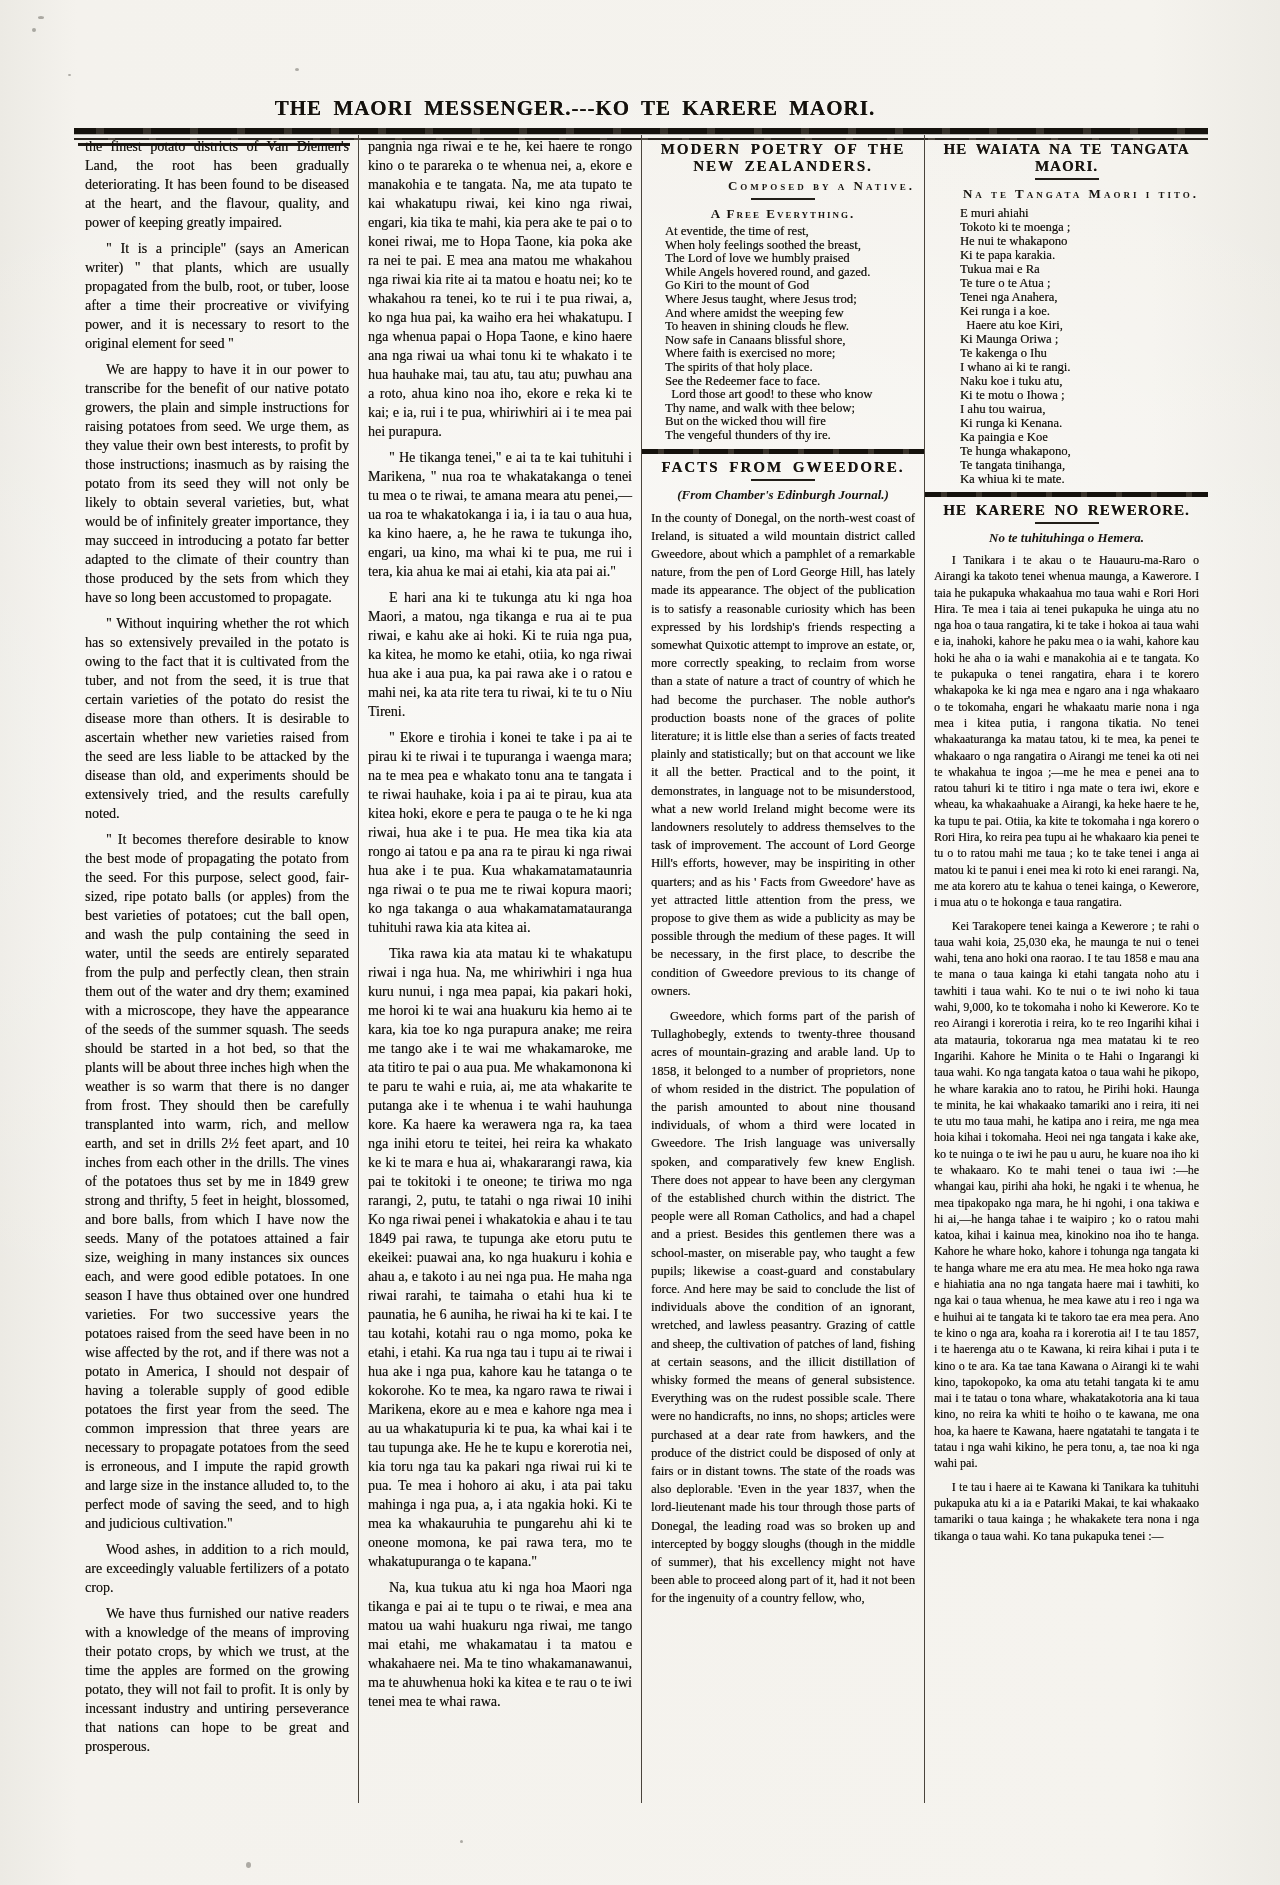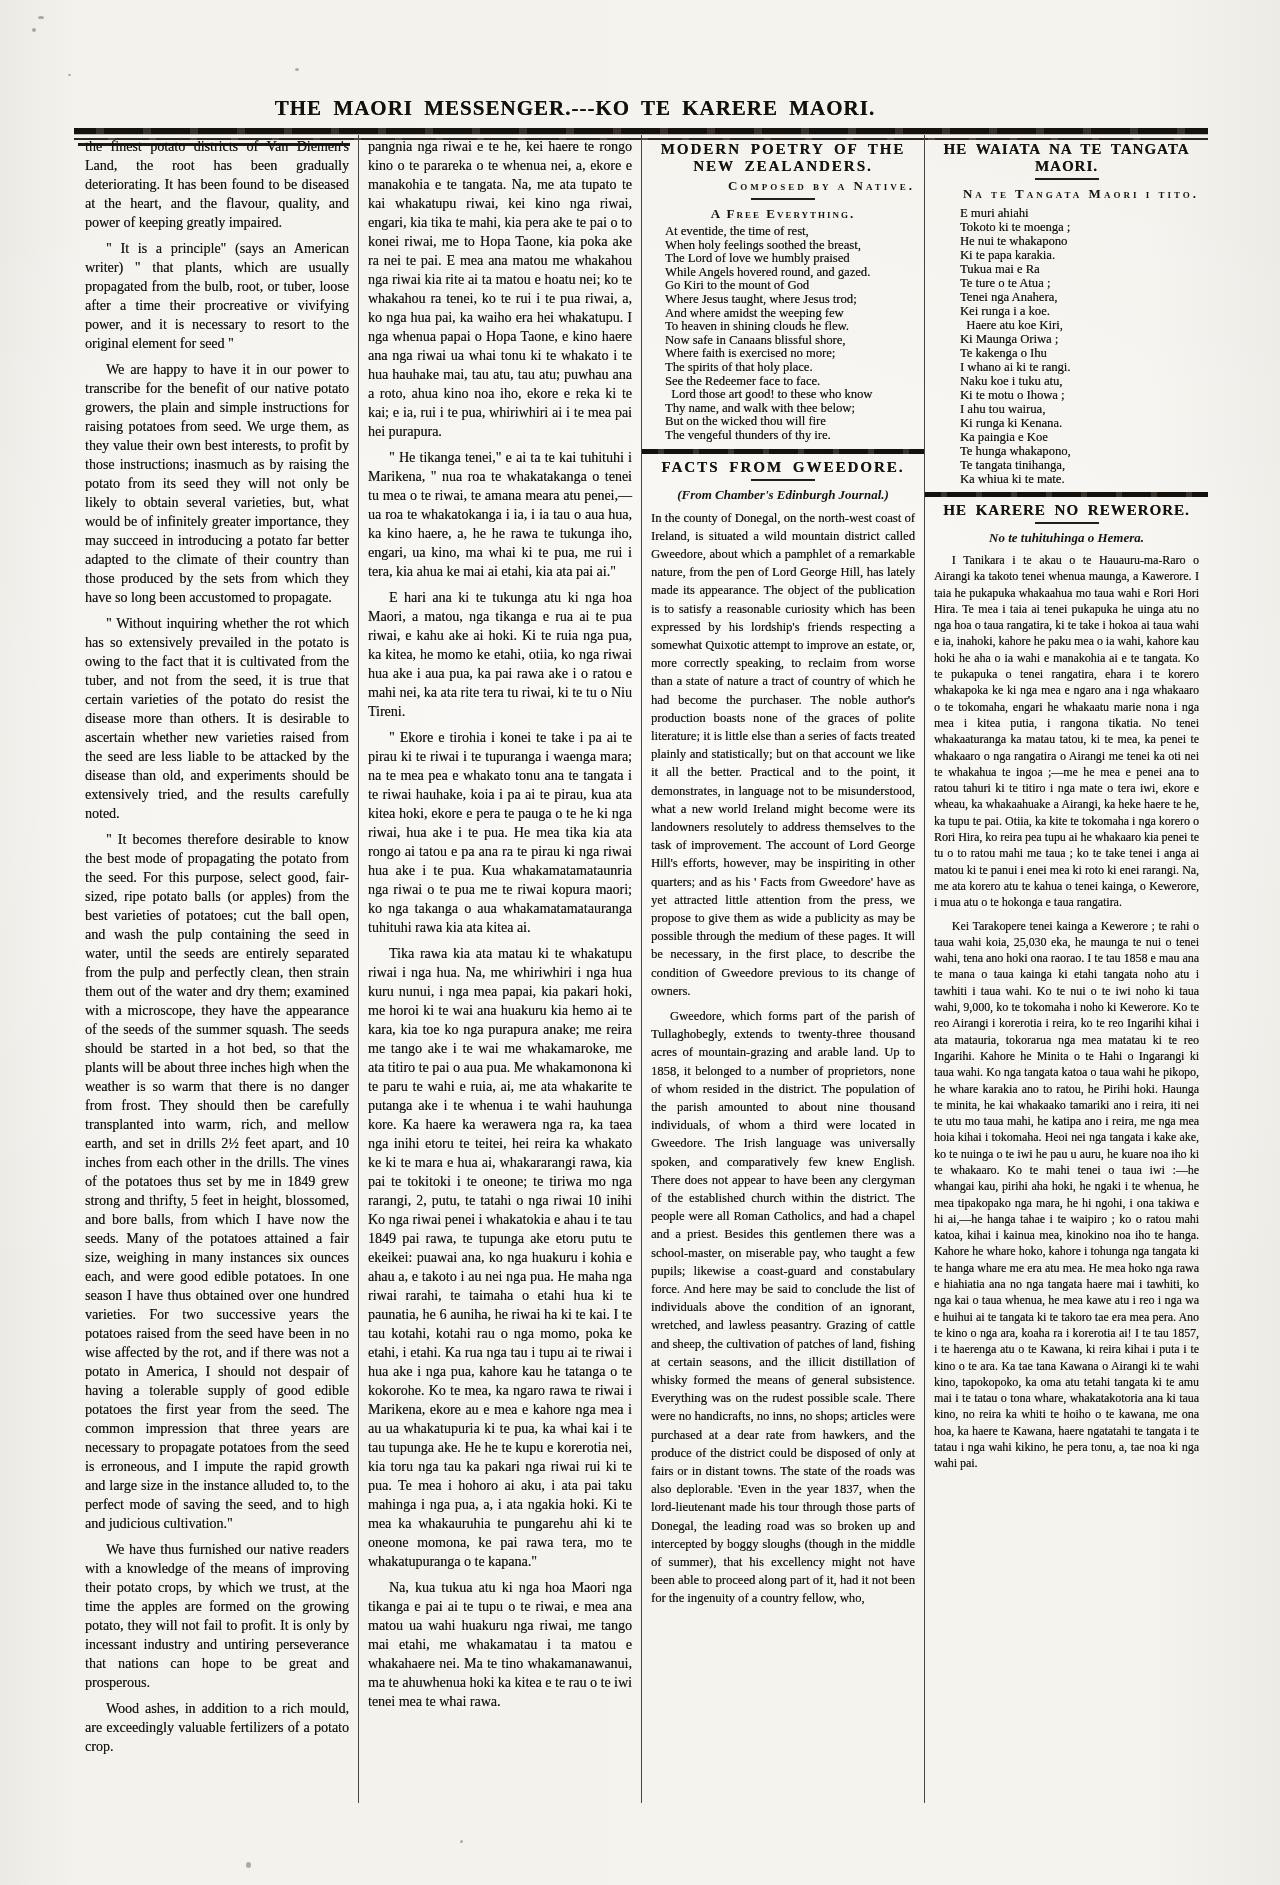--- a/index.html
+++ b/index.html
@@ -102,22 +102,22 @@
   <div class="rule-col1"></div>
 
   <div class="content">
 
     <div class="col">
       <p class="body">the finest potato districts of Van Diemen's Land, the root has been gradually deteriorating.  It has been found to be diseased at the heart, and the flavour, quality, and power of keeping greatly impaired.</p>
       <p class="body indent">" It is a principle" (says an American writer) " that plants, which are usually propagated from the bulb, root, or tuber, loose after a time their procreative or vivifying power, and it is necessary to resort to the original element for seed "</p>
       <p class="body indent">We are happy to have it in our power to transcribe for the benefit of our native potato growers, the plain and simple instructions for raising potatoes from seed.  We urge them, as they value their own best interests, to profit by those instructions;  inasmuch as by raising the potato from its seed they will not only be likely to obtain several varieties, but, what would be of infinitely greater importance, they may succeed in introducing a potato far better adapted to the climate of their country than those produced by the sets from which they have so long been accustomed to propagate.</p>
       <p class="body indent">" Without inquiring whether the rot which has so extensively prevailed in the potato is owing to the fact that it is cultivated from the tuber, and not from the seed, it is true that certain varieties of the potato do resist the disease more than others.  It is desirable to ascertain whether new varieties raised from the seed are less liable to be attacked by the disease than old, and experiments should be extensively tried, and the results carefully noted.</p>
       <p class="body indent">" It becomes therefore desirable to know the best mode of propagating the potato from the seed.  For this purpose, select good, fair-sized, ripe potato balls (or apples) from the best varieties of potatoes; cut the ball open, and wash the pulp containing the seed in water, until the seeds are entirely separated from the pulp and perfectly clean, then strain them out of the water and dry them; examined with a microscope, they have the appearance of the seeds of the summer squash.  The seeds should be started in a hot bed, so that the plants will be about three inches high when the weather is so warm that there is no danger from frost. They should then be carefully transplanted into warm, rich, and mellow earth, and set in drills 2½ feet apart, and 10 inches from each other in the drills.  The vines of the potatoes thus set by me in 1849 grew strong and thrifty, 5 feet in height, blossomed, and bore balls, from which I have now the seeds. Many of the potatoes attained a fair size, weighing in many instances six ounces each, and were good edible potatoes.  In one season I have thus obtained over one hundred varieties.  For two successive years the potatoes raised from the seed have been in no wise affected by the rot, and if there was not a potato in America, I should not despair of having a tolerable supply of good edible potatoes the first year from the seed. The common impression that three years are necessary to propagate potatoes from the seed is erroneous, and I impute the rapid growth and large size in the instance alluded to, to the perfect mode of saving the seed, and to high and judicious cultivation."</p>
+      <p class="body indent">Wood ashes, in addition to a rich mould, are exceedingly valuable fertilizers of a potato crop.</p>
       <p class="body indent">We have thus furnished our native readers with a knowledge of the means of improving their potato crops, by which we trust, at the time the apples are formed on the growing potato, they will not fail to profit.  It is only by incessant industry and untiring perseverance that nations can hope to be great and prosperous.</p>
-      <p class="body indent">Wood ashes, in addition to a rich mould, are exceedingly valuable fertilizers of a potato crop.</p>
     </div>
 
     <div class="col">
       <p class="body">pangnia nga riwai e te he, kei haere te rongo kino o te parareka o te whenua nei, a, ekore e manakohia e te tangata.  Na, me ata tupato te kai whakatupu riwai, kei kino nga riwai, engari, kia tika te mahi, kia pera ake te pai o to konei riwai, me to Hopa Taone, kia poka ake ra nei te pai.  E mea ana matou me whakahou nga riwai kia rite ai ta matou e hoatu nei; ko te whakahou ra tenei, ko te rui i te pua riwai, a, ko nga hua pai, ka waiho era hei whakatupu.  I nga whenua papai o Hopa Taone, e kino haere ana nga riwai ua whai tonu ki te whakato i te hua hauhake mai, tau atu, tau atu; puwhau ana a roto, ahua kino noa iho, ekore e reka ki te kai; e ia, rui i te pua, whiriwhiri ai i te mea pai hei purapura.</p>
       <p class="body indent">" He tikanga tenei," e ai ta te kai tuhituhi i Marikena, " nua roa te whakatakanga o tenei tu mea o te riwai, te amana meara atu penei,—ua roa te whakatokanga i ia, i ia tau o aua hua, ka kino haere, a, he he rawa te tukunga iho, engari, ua kino, ma whai ki te pua, me rui i tera, kia ahua ke mai ai etahi, kia ata pai ai."</p>
       <p class="body indent">E hari ana ki te tukunga atu ki nga hoa Maori, a matou, nga tikanga e rua ai te pua riwai, e kahu ake ai hoki.  Ki te ruia nga pua, ka kitea, he momo ke etahi, otiia, ko nga riwai hua ake i aua pua, ka pai rawa ake i o ratou e mahi nei, ka ata rite tera tu riwai, ki te tu o Niu Tireni.</p>
       <p class="body indent">" Ekore e tirohia i konei te take i pa ai te pirau ki te riwai i te tupuranga i waenga mara; na te mea pea e whakato tonu ana te tangata i te riwai hauhake, koia i pa ai te pirau, kua ata kitea hoki, ekore e pera te pauga o te he ki nga riwai, hua ake i te pua. He mea tika kia ata rongo ai tatou e pa ana ra te pirau ki nga riwai hua ake i te pua. Kua whakamatamataunria nga riwai o te pua me te riwai kopura maori; ko nga takanga o aua whakamatamatauranga tuhituhi rawa kia ata kitea ai.</p>
       <p class="body indent">Tika rawa kia ata matau ki te whakatupu riwai i nga hua.  Na, me whiriwhiri i nga hua kuru nunui, i nga mea papai, kia pakari hoki, me horoi ki te wai ana huakuru kia hemo ai te kara, kia toe ko nga purapura anake; me reira me tango ake i te wai me whakamaroke, me ata titiro te pai o aua pua. Me whakamonona ki te paru te wahi e ruia, ai, me ata whakarite te putanga ake i te whenua i te wahi hauhunga kore.  Ka haere ka werawera nga ra, ka taea nga inihi etoru te teitei, hei reira ka whakato ke ki te mara e hua ai, whakararangi rawa, kia pai te tokitoki i te oneone; te tiriwa mo nga rarangi, 2, putu, te tatahi o nga riwai 10 inihi Ko nga riwai penei i whakatokia e ahau i te tau 1849 pai rawa, te tupunga ake etoru putu te ekeikei: puawai ana, ko nga huakuru i kohia e ahau a, e takoto i au nei nga pua.  He maha nga riwai rarahi, te taimaha o etahi hua ki te paunatia, he 6 auniha, he riwai ha ki te kai.  I te tau kotahi, kotahi rau o nga momo, poka ke etahi, i etahi. Ka rua nga tau i tupu ai te riwai i hua ake i nga pua, kahore kau he tatanga o te kokorohe.  Ko te mea, ka ngaro rawa te riwai i Marikena, ekore au e mea e kahore nga mea i au ua whakatupuria ki te pua, ka whai kai i te tau tupunga ake.  He he te kupu e korerotia nei, kia toru nga tau ka pakari nga riwai rui ki te pua.  Te mea i hohoro ai aku, i ata pai taku mahinga i nga pua, a, i ata ngakia hoki.  Ki te mea ka whakauruhia te pungarehu ahi ki te oneone momona, ke pai rawa tera, mo te whakatupuranga o te kapana."</p>
       <p class="body indent">Na, kua tukua atu ki nga hoa Maori nga tikanga e pai ai te tupu o te riwai, e mea ana matou ua wahi huakuru nga riwai, me tango mai etahi, me whakamatau i ta matou e whakahaere nei.  Ma te tino whakamanawanui, ma te ahuwhenua hoki ka kitea e te rau o te iwi tenei mea te whai rawa.</p>
     </div>
@@ -174,16 +174,17 @@
 Ka paingia e Koe
 Te hunga whakapono,
 Te tangata tinihanga,
 Ka whiua ki te mate.</div>
       <div class="sep-bar"></div>
       <h2 class="maori-title">HE KARERE NO REWERORE.</h2>
       <div class="short-rule"></div>
       <div class="source">No te tuhituhinga o Hemera.</div>
       <p class="body c4 indent">I Tanikara i te akau o te Hauauru-ma-Raro o Airangi ka takoto tenei whenua maunga, a Kawerore.  I taia he pukapuka whakaahua mo taua wahi e Rori Hori Hira. Te mea i taia ai tenei pukapuka he uinga atu no nga hoa o taua rangatira, ki te take i hokoa ai taua wahi e ia, inahoki, kahore he paku mea o ia wahi, kahore kau hoki he aha o ia wahi e manakohia ai e te tangata.  Ko te pukapuka o tenei rangatira, ehara i te korero whakapoka ke ki nga mea e ngaro ana i nga whakaaro o te tokomaha, engari he whakaatu marie nona i nga mea i kitea putia, i rangona tikatia.  No tenei whakaaturanga ka matau tatou, ki te mea, ka penei te whakaaro o nga rangatira o Airangi me tenei ka oti nei te whakahua te ingoa ;—me he mea e penei ana to ratou tahuri ki te titiro i nga mate o tera iwi, ekore e wheau, ka whakaahuake a Airangi, ka heke haere te he, ka tupu te pai.  Otiia, ka kite te tokomaha i nga korero o Rori Hira, ko reira pea tupu ai he whakaaro kia penei te tu o to ratou mahi me taua ; ko te take tenei i anga ai matou ki te panui i enei mea ki roto ki enei rarangi.  Na, me ata korero atu te kahua o tenei kainga, o Kewerore, i mua atu o te hokonga e taua rangatira.</p>
       <p class="body c4 indent">Kei Tarakopere tenei kainga a Kewerore ; te rahi o taua wahi koia, 25,030 eka, he maunga te nui o tenei wahi, tena ano hoki ona raorao.  I te tau 1858 e mau ana te mana o taua kainga ki etahi tangata noho atu i tawhiti i taua wahi.  Ko te nui o te iwi noho ki taua wahi, 9,000, ko te tokomaha i noho ki Kewerore.  Ko te reo Airangi i korerotia i reira, ko te reo Ingarihi kihai i ata matauria, tokorarua nga mea matatau ki te reo Ingarihi.  Kahore he Minita o te Hahi o Ingarangi ki taua wahi.  Ko nga tangata katoa o taua wahi he pikopo, he whare karakia ano to ratou, he Pirihi hoki. Haunga te minita, he kai whakaako tamariki ano i reira, iti nei te utu mo taua mahi, he katipa ano i reira, me nga mea hoia kihai i tokomaha.  Heoi nei nga tangata i kake ake, ko te nuinga o te iwi he pau u auru, he kuare noa iho ki te whakaaro.  Ko te mahi tenei o taua iwi :—he whangai kau, pirihi aha hoki, he ngaki i te whenua, he mea tipakopako nga mara, he hi ngohi, i ona takiwa e hi ai,—he hanga tahae i te waipiro ; ko o ratou mahi katoa, kihai i kainua mea, kinokino noa iho te hanga.  Kahore he whare hoko, kahore i tohunga nga tangata ki te hanga whare me era atu mea.  He mea hoko nga rawa e hiahiatia ana no nga tangata haere mai i tawhiti, ko nga kai o taua whenua, he mea kawe atu i reo i nga wa e huihui ai te tangata ki te takoro tae era mea pera.  Ano te kino o nga ara, koaha ra i korerotia ai!  I te tau 1857, i te haerenga atu o te Kawana, ki reira kihai i puta i te kino o te ara.  Ka tae tana Kawana o Airangi ki te wahi kino, tapokopoko, ka oma atu tetahi tangata ki te amu mai i te tatau o tona whare, whakatakotoria ana ki taua kino, no reira ka whiti te hoiho o te kawana, me ona hoa, ka haere te Kawana, haere ngatatahi te tangata i te tatau i nga wahi kikino, he pera tonu, a, tae noa ki nga wahi pai.</p>
+      <p class="body c4 indent">I te tau i haere ai te Kawana ki Tanikara ka tuhituhi pukapuka atu ki a ia e Patariki Makai, te kai whakaako tamariki o taua kainga ; he whakakete tera nona i nga tikanga o taua wahi.  Ko tana pukapuka tenei :—</p>
     </div>
 
   </div>
 </div>
 
 </body></html>

